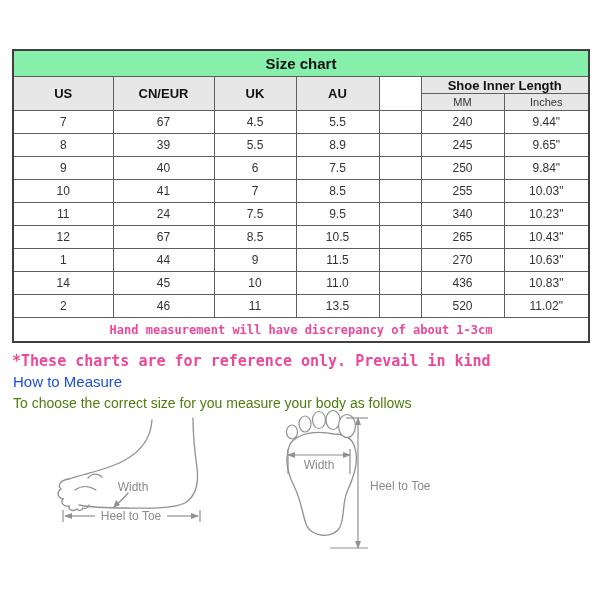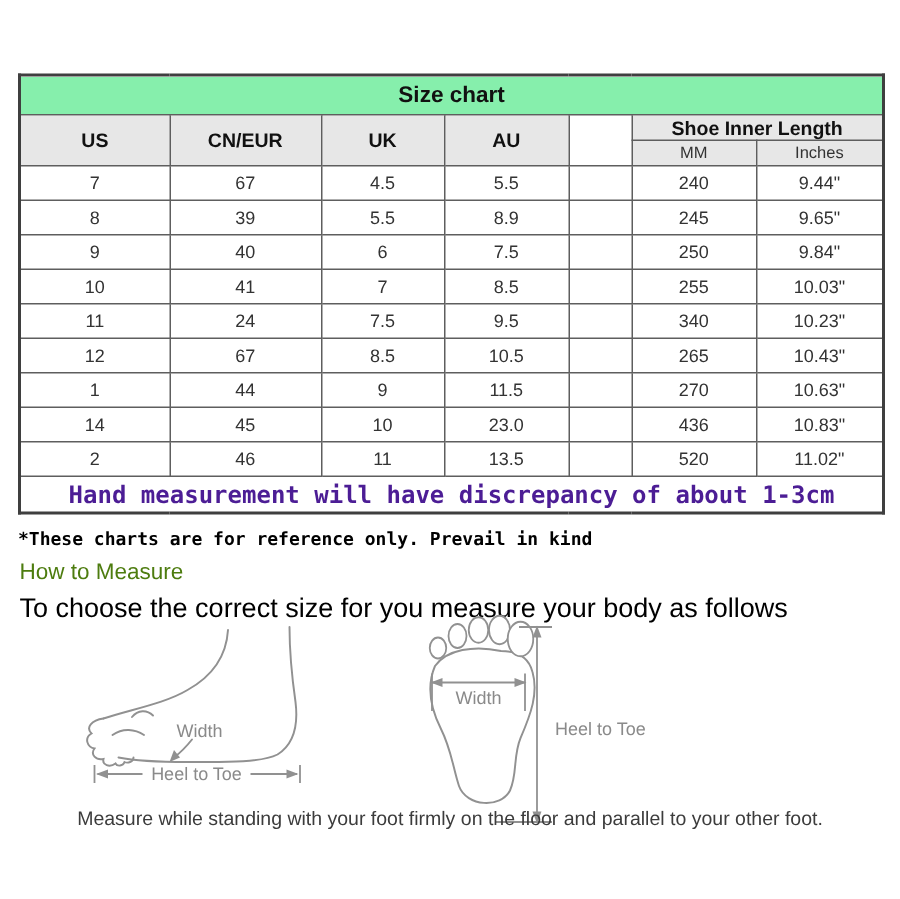--- a/index.html
+++ b/index.html
@@ -13,27 +13,27 @@
   table.size-chart th,table.size-chart td{
     border:1px solid #5e5e5e;text-align:center;vertical-align:middle;
     padding:0;overflow:hidden;white-space:nowrap;}
   tr.title-row th{height:25px;font-size:15px;font-weight:bold;color:#111;background:#86efac;}
   th.col-head{background:#e7e7e7;font-size:13px;font-weight:bold;color:#111;}
   tr.head-upper th{height:16px;}
   tr.head-lower th{height:16px;font-size:11px;font-weight:normal;color:#333;}
   td.spacer-cell{background:#fff;}
   tbody td{height:22px;font-size:12px;color:#333;background:#fff;}
   tfoot td{height:23px;background:#fff;
-    font-family:"DejaVu Sans Mono",monospace;font-weight:bold;font-size:16px;color:#4c1d95;}
+    font-family:"DejaVu Sans Mono",monospace;font-weight:bold;font-size:12px;color:#ec4899;}
 
   
   .ref-note{position:absolute;left:12px;top:352px;
-    font-family:"DejaVu Sans Mono",monospace;font-weight:bold;font-size:12px;color:#000000;}
-  .htm-heading{position:absolute;left:13px;top:373px;font-size:15px;color:#4d7c0f;}
-  .htm-subtitle{position:absolute;left:13px;top:395px;font-size:18px;color:#000000;}
+    font-family:"DejaVu Sans Mono",monospace;font-weight:bold;font-size:15px;color:#ec4899;}
+  .htm-heading{position:absolute;left:13px;top:373px;font-size:15px;color:#1d4ed8;}
+  .htm-subtitle{position:absolute;left:13px;top:395px;font-size:14px;color:#4d7c0f;}
   .instruction{position:absolute;left:0;top:538px;width:600px;text-align:center;
     font-size:13px;color:#3c3c3c;}
 
   
   .svg-left{position:absolute;left:55px;top:412px;}
   .svg-right{position:absolute;left:276px;top:406px;}
   svg text{font-family:"Liberation Sans",sans-serif;fill:#8a8a8a;}
 </style>
 </head>
 <body>
@@ -128,21 +128,21 @@
         <td>9</td>
         <td>11.5</td>
         <td class="spacer-cell"></td>
         <td>270</td>
         <td>10.63"</td>
       </tr>
       <tr>
         <td>14</td>
         <td>45</td>
         <td>10</td>
-        <td>23.0</td>
+        <td>11.0</td>
         <td class="spacer-cell"></td>
         <td>436</td>
         <td>10.83"</td>
       </tr>
       <tr>
         <td>2</td>
         <td>46</td>
         <td>11</td>
         <td>13.5</td>
         <td class="spacer-cell"></td>
@@ -202,15 +202,14 @@
       <line x1="54" y1="142" x2="92" y2="142"></line>
     </g>
     <polygon points="11,49 19,46 19,52" fill="#919191"></polygon>
     <polygon points="75,49 67,46 67,52" fill="#919191"></polygon>
     <polygon points="82,11 79,19 85,19" fill="#919191"></polygon>
     <polygon points="82,143 79,135 85,135" fill="#919191"></polygon>
     <text x="43" y="63" font-size="12" text-anchor="middle">Width</text>
     <text x="94" y="84" font-size="12" text-anchor="start">Heel to Toe</text>
   </svg>
 
-  <div class="instruction">Measure while standing with your foot firmly on the floor and parallel to your other foot.</div>
 
 </div>
 
 </body></html>

